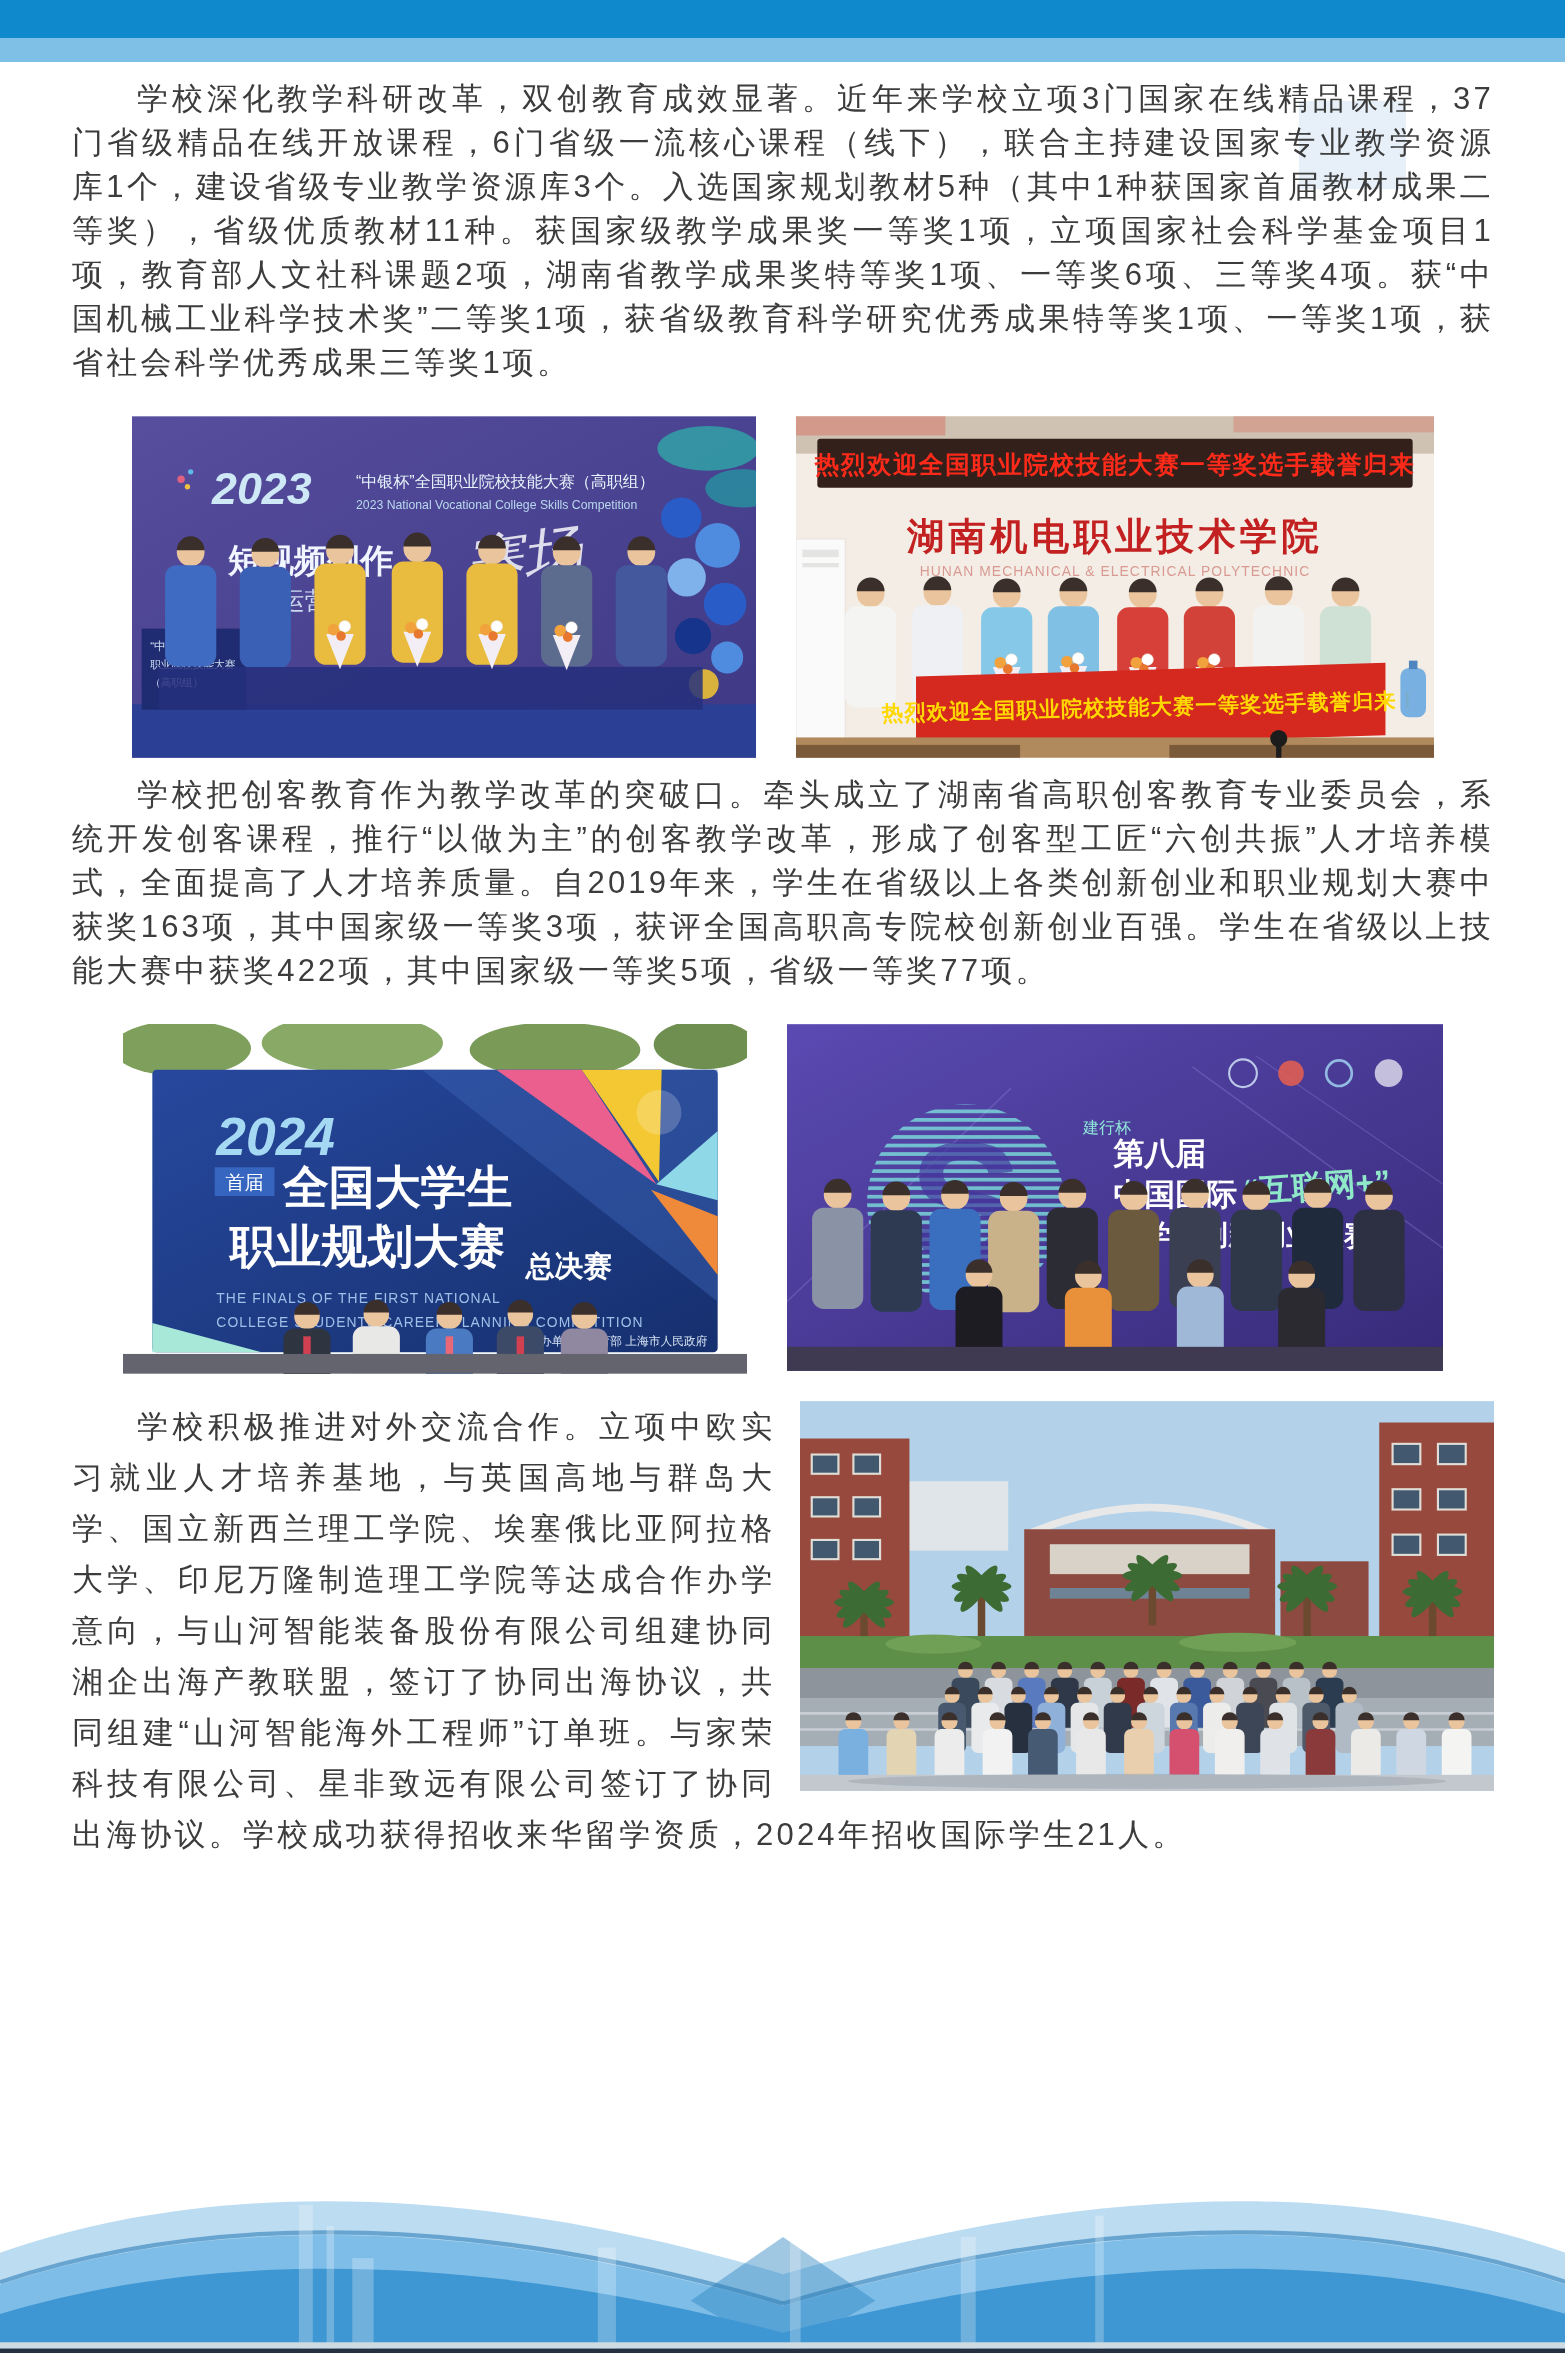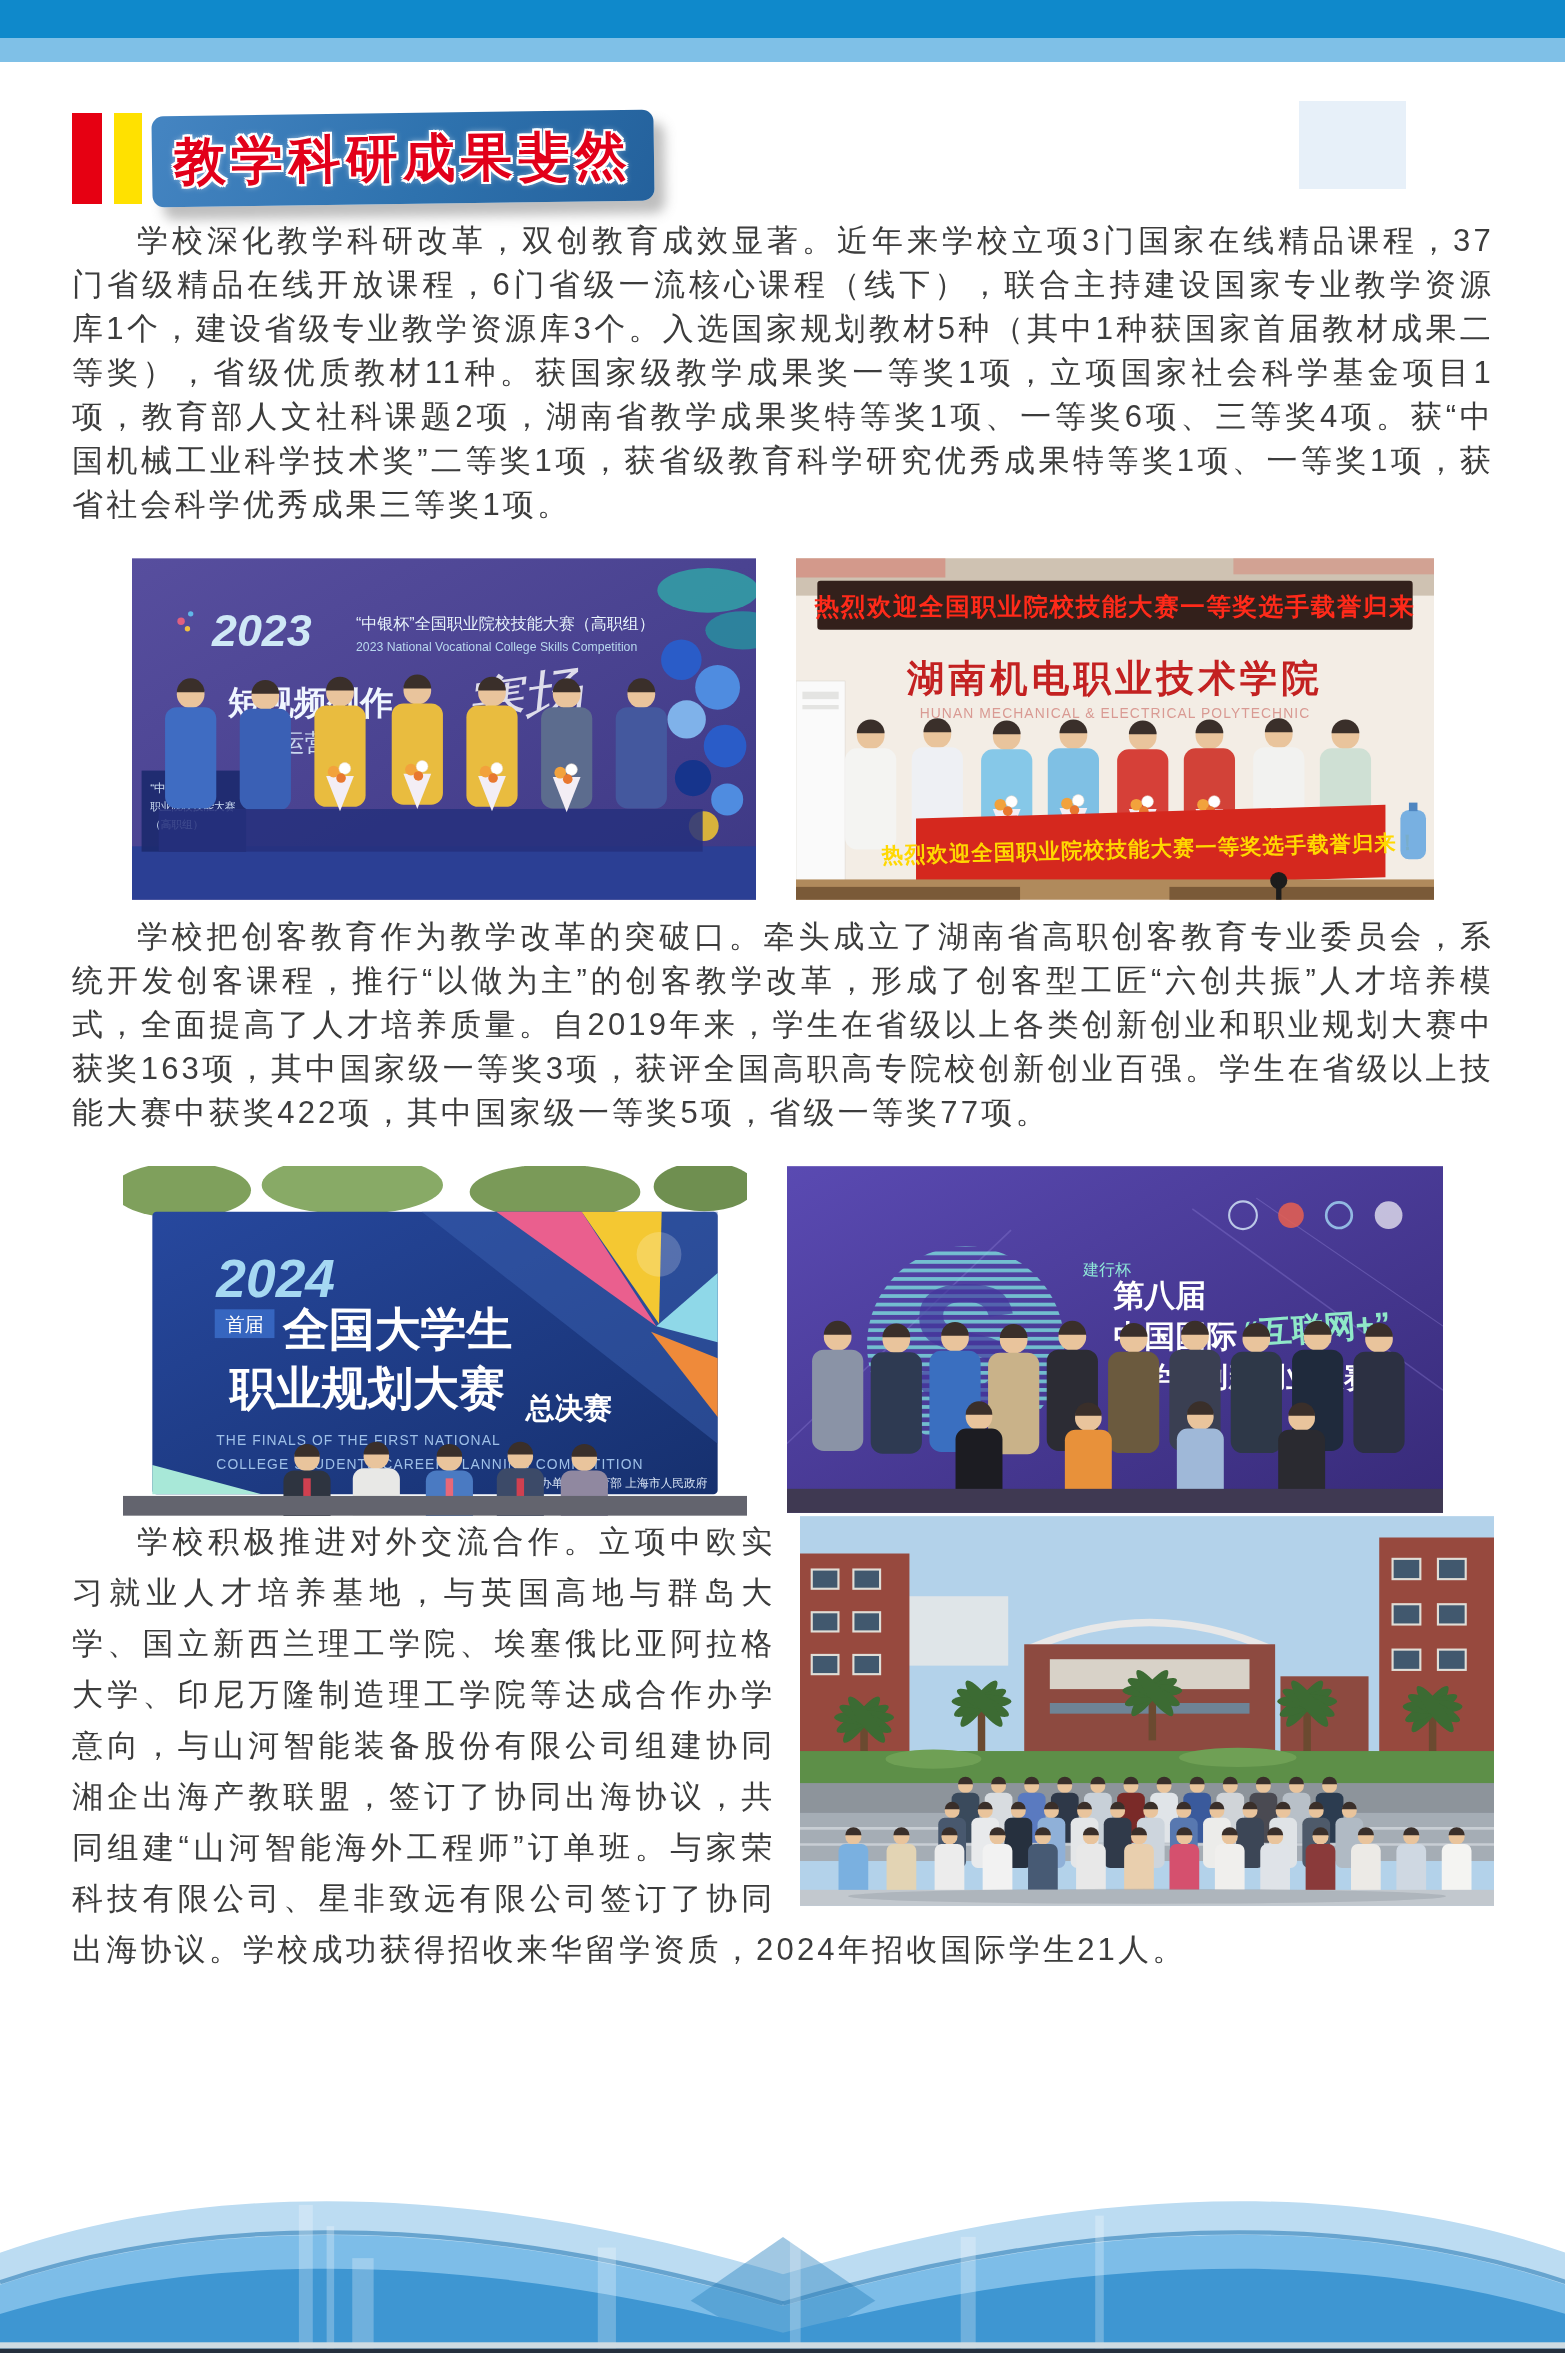--- a/index.html
+++ b/index.html
@@ -25,21 +25,21 @@
             text-shadow:2.1px 0 0 #fff,-2.1px 0 0 #fff,0 2.1px 0 #fff,0 -2.1px 0 #fff,
                         2.1px 2.1px 0 #fff,-2.1px -2.1px 0 #fff,2.1px -2.1px 0 #fff,-2.1px 2.1px 0 #fff,
                         0 0 7.5px #ffffff;}
   
   .para{margin-top:15px;font-size:31px;line-height:44px;letter-spacing:3.2px;
         color:#3c3c3c;text-align:justify;text-indent:65px;}
   .para3{line-height:51px;margin-top:0;}
   
   .photo-row{display:flex;justify-content:center;gap:40px;margin-top:25.6px;}
   .photo{display:block;}
-  .sec3-body{overflow:hidden;}
+  .sec3-body{margin-top:27px;overflow:hidden;}
   .sec3-photo{float:right;margin-left:24.5px;margin-bottom:5.3px;}
   
   .wave-wrap{position:absolute;left:0;bottom:0;width:1566px;height:181px;z-index:0;}
 </style>
 </head>
 <body>
 
 <svg width="0" height="0" style="position:absolute" aria-hidden="true">
   <defs>
     <g id="fig">
@@ -77,27 +77,20 @@
 </svg>
 
 <div id="page">
   <div class="band-dark"></div>
   <div class="band-light"></div>
   <div class="pale-box"></div>
 
   <div class="content">
 
     <section>
-      <div class="sec-header">
-        <div class="bar-red"></div>
-        <div class="bar-yellow"></div>
-        <div class="hdr-box">
-          <span class="hdr-text">教学科研成果斐然</span>
-        </div>
-      </div>
 
       <p class="para">学校深化教学科研改革，双创教育成效显著。近年来学校立项3门国家在线精品课程，37门省级精品在线开放课程，6门省级一流核心课程（线下），联合主持建设国家专业教学资源库1个，建设省级专业教学资源库3个。入选国家规划教材5种（其中1种获国家首届教材成果二等奖），省级优质教材11种。获国家级教学成果奖一等奖1项，立项国家社会科学基金项目1项，教育部人文社科课题2项，湖南省教学成果奖特等奖1项、一等奖6项、三等奖4项。获“中国机械工业科学技术奖”二等奖1项，获省级教育科学研究优秀成果特等奖1项、一等奖1项，获省社会科学优秀成果三等奖1项。</p>
 
       <div class="photo-row">
 
         <svg class="photo" width="624" height="342" viewBox="0 0 1170 640">
           <defs>
             <linearGradient id="p1bg" x1="0" y1="0" x2="1" y2="1">
               <stop offset="0" stop-color="#574e9e"></stop>
                 <stop offset="1" stop-color="#3d3884"></stop>

